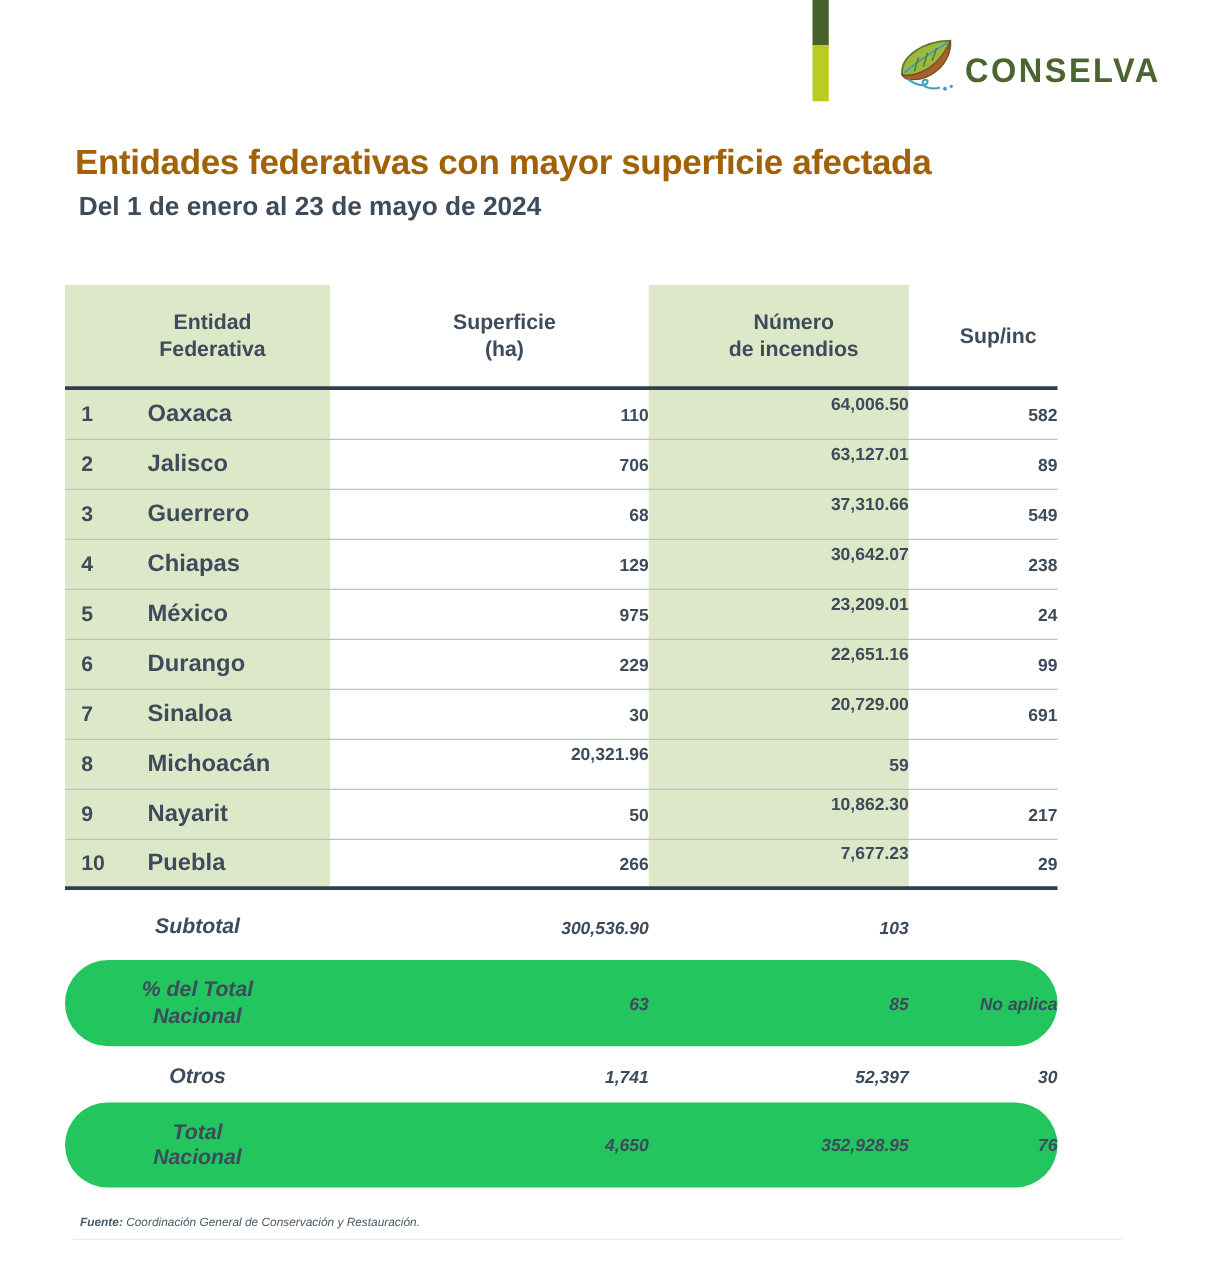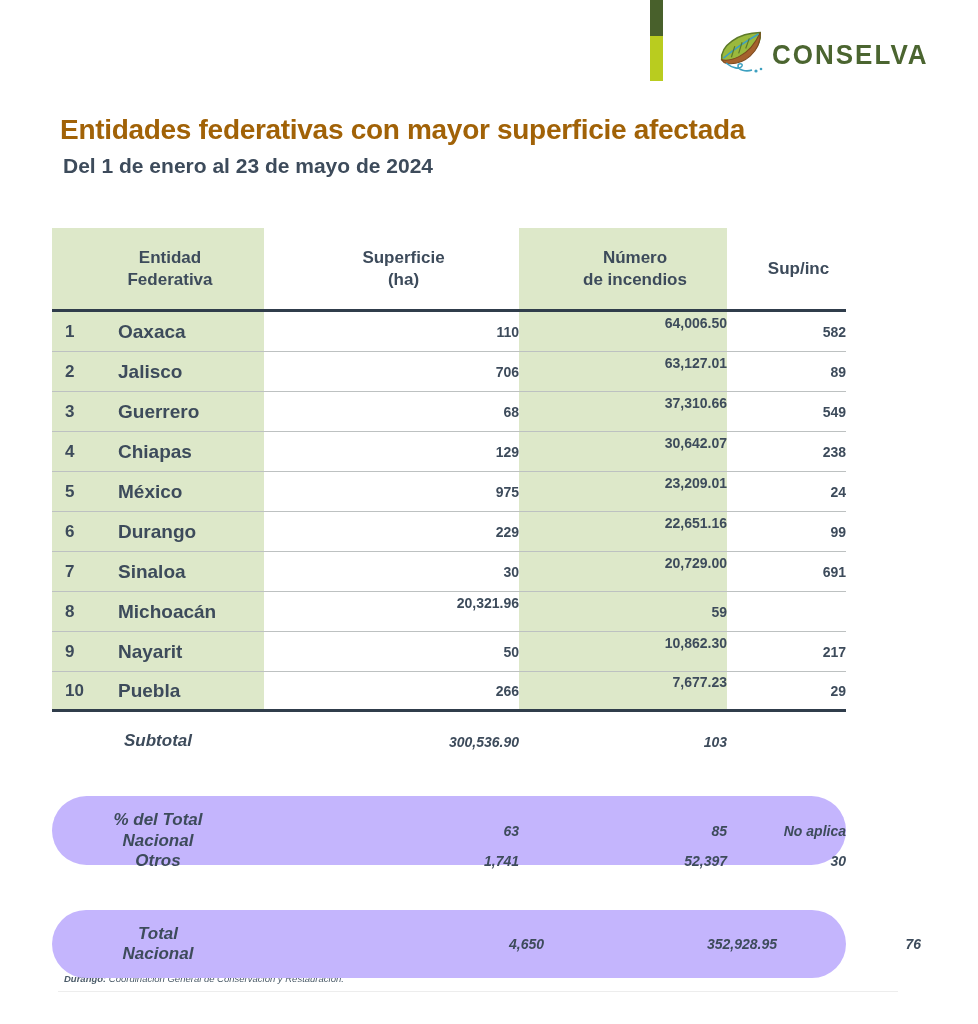--- a/index.html
+++ b/index.html
@@ -53,25 +53,25 @@
   .rank { width: 53px; font-weight: bold; font-size: 17px; }
   .state { font-weight: bold; font-size: 19px; }
   .num { text-align: right; font-weight: bold; font-size: 14px; }
   .num.sup { transform: translateY(-9px); }
 
   
   .srow { font-style: italic; font-weight: bold; font-size: 17px; }
   .srow .slabel { text-align: center; line-height: 1.2; }
   .subtotal-row { position: absolute; left: 0; top: 487px; width: 794px; height: 53px; }
   .pill {
-    background: #c4b5fd; border-radius: 35px; margin-top: 28px;
+    background: #22c55e; border-radius: 35px;
   }
   .pill-1 { position: absolute; left: 0; top: 540px; width: 794px; height: 69px; }
   .otros-row { position: absolute; left: 0; top: 612px; width: 794px; height: 42px; }
-  .pill-2 { position: absolute; left: 0; top: 654px; width: 794px; height: 68px; gap: 25px; }
+  .pill-2 { position: absolute; left: 0; top: 654px; width: 794px; height: 68px; }
 
   
   .source {
     position: absolute; left: 64px; top: 973px;
     font-size: 9.5px; font-style: italic; color: #4a5a68;
   }
   .source b { font-weight: bold; }
   .page-shadow {
     position: absolute; left: 58px; top: 991px; width: 840px; height: 1px;
     background: #ededed;
@@ -245,17 +245,17 @@
         <div>Total</div>
         <div>Nacional</div>
       </div>
       <div class="num">4,650</div>
       <div class="num">352,928.95</div>
       <div class="num">76</div>
     </div>
   </div>
 
   <div class="source">
-    <b>Durango:</b><span> Coordinación General de Conservación y Restauración.</span>
+    <b>Fuente:</b><span> Coordinación General de Conservación y Restauración.</span>
   </div>
 
   <div class="page-shadow"></div>
 </div>
 
 </body></html>

